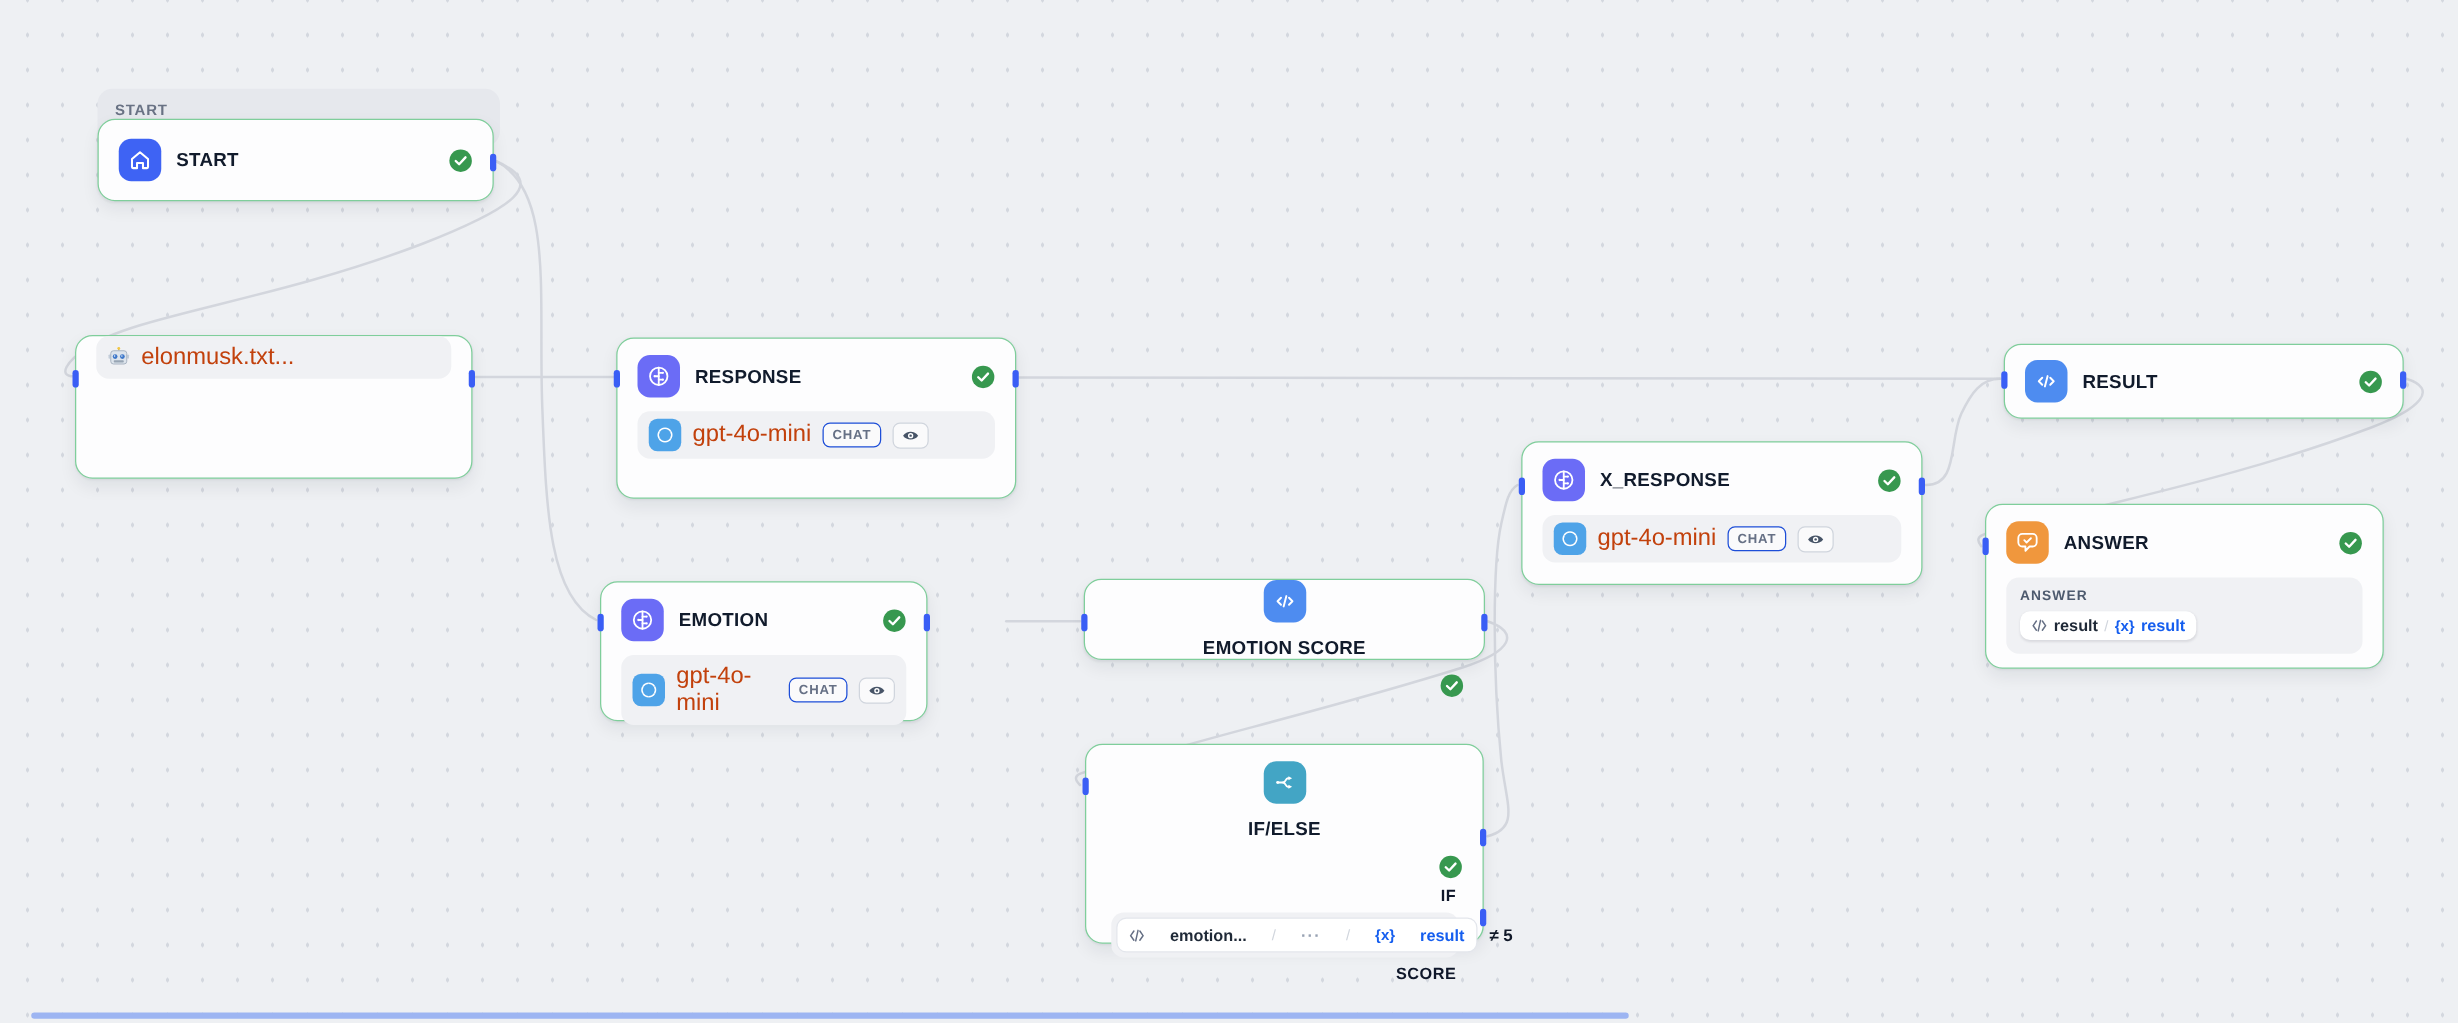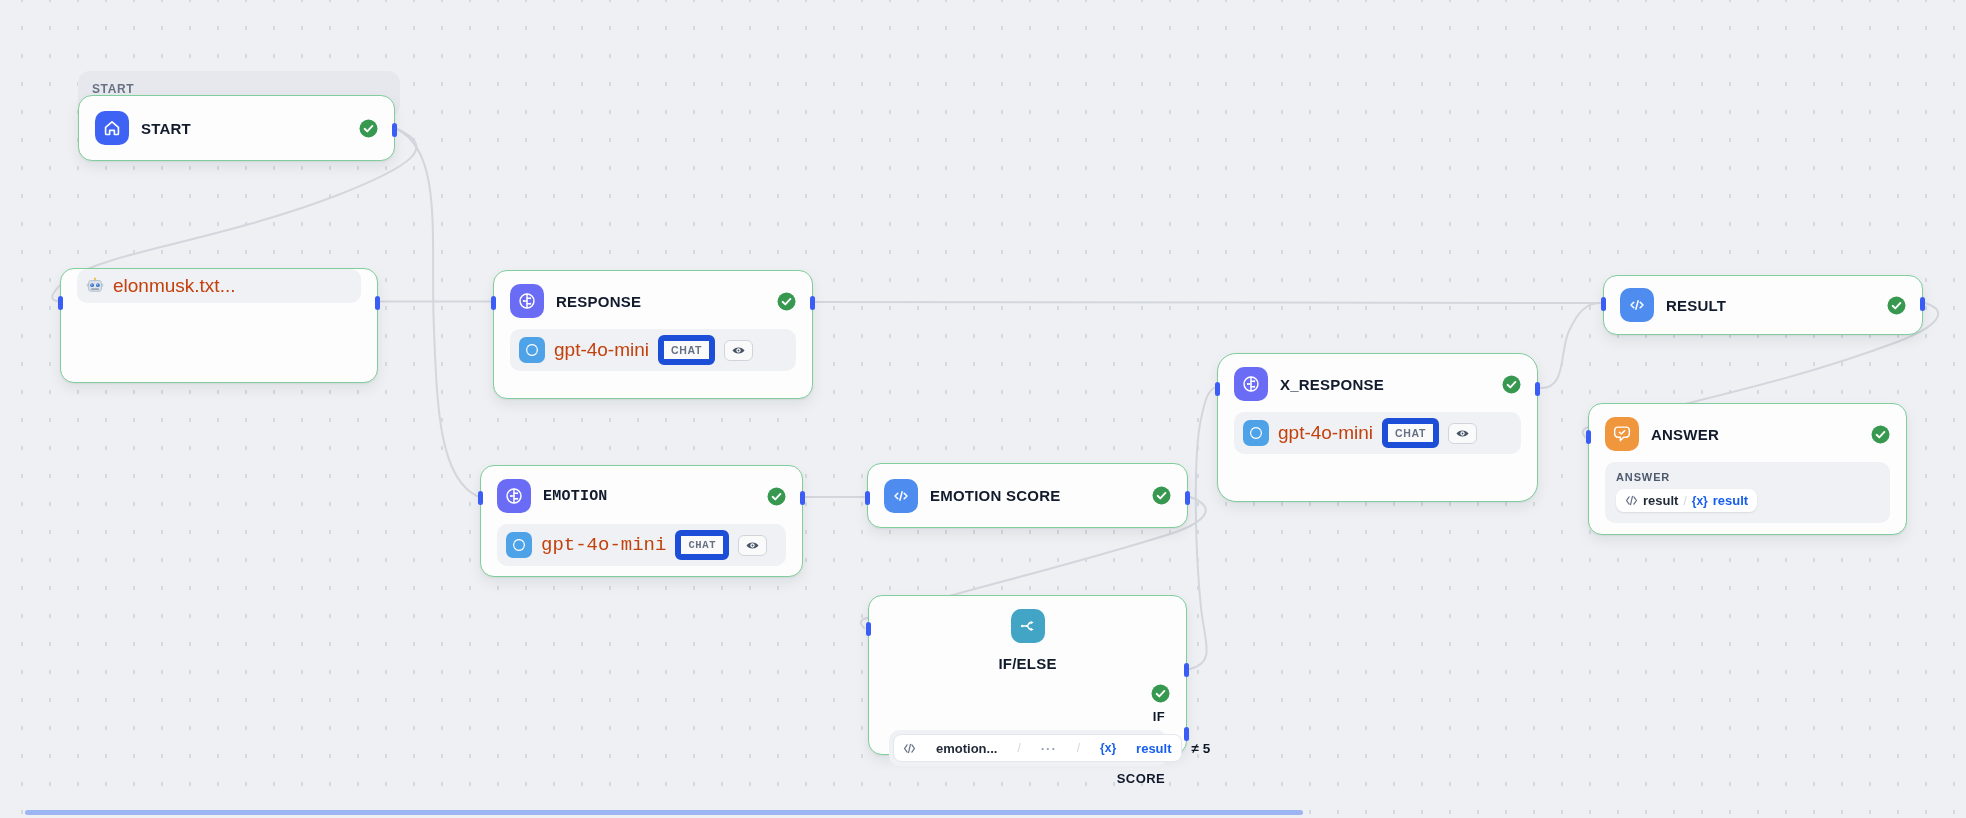--- a/index.html
+++ b/index.html
@@ -45,21 +45,21 @@
     margin:0 16px 14px 16px;background:#f0f1f4;border-radius:10px;
     display:flex;align-items:center;gap:9px;padding:6px 9px;min-height:22px;
   }
   .model-chip{
     width:26px;height:26px;border-radius:7px;background:#4ea3e8;
     display:flex;align-items:center;justify-content:center;flex:0 0 auto;
   }
   .model-name{font-size:19px;color:#c2410c;}
   .mode-badge{
     font-size:10.5px;font-weight:700;color:#667085;letter-spacing:.06em;
-    border:6px solid #1d4ed8;border-radius:6px;padding:3px 7px;background:rgba(255,255,255,.65);
+    border:1px solid #1d4ed8;border-radius:6px;padding:3px 7px;background:rgba(255,255,255,.65);
   }
   .eye-badge{
     border:1px solid #d0d5dd;border-radius:6px;background:rgba(255,255,255,.65);
     padding:3px 6px;display:flex;align-items:center;
   }
   .handle{
     position:absolute;width:5px;height:14px;border-radius:3px;background:#3a5ef5;z-index:5;
   }
   .handle.l{left:-3px;} .handle.r{right:-3px;}
   .branch-label{
@@ -198,21 +198,21 @@
             <path d="M1.5 7 C4.5 2.6 11.5 2.6 14.5 7 C11.5 11.4 4.5 11.4 1.5 7 Z" fill="#475467"></path>
             <circle cx="8" cy="7" r="2.3" fill="#fff"></circle>
             <circle cx="8" cy="7" r="1.05" fill="#475467"></circle>
           </svg>
       </span>
     </div>
     <div class="handle l" style="top:25px;"></div>
     <div class="handle r" style="top:25px;"></div>
   </div>
 
-  <div class="node" style="left:480px;top:465px;width:323px;height:112px;font-family:Liberation Mono, monospace;">
+  <div class="node" style="left:480px;top:465px;width:262px;height:112px;">
     <div class="hdr">
       <div class="icn ic-violet">
         <svg width="22" height="22" viewBox="0 0 24 24" fill="none" stroke="#fff" stroke-width="1.6" stroke-linecap="round">
           <circle cx="12" cy="12" r="7.6"></circle>
             <path d="M12 4.6 V19.4"></path>
             <path d="M12 9 H15"></path>
             <path d="M9 12 H12"></path>
             <path d="M12 15 H15"></path>
           <circle cx="15.6" cy="9" r="1" fill="#fff" stroke="none"></circle>
             <circle cx="8.4" cy="12" r="1" fill="#fff" stroke="none"></circle>
@@ -248,21 +248,21 @@
             <circle cx="8" cy="7" r="2.3" fill="#fff"></circle>
             <circle cx="8" cy="7" r="1.05" fill="#475467"></circle>
           </svg>
       </span>
     </div>
     <div class="handle l" style="top:25px;"></div>
     <div class="handle r" style="top:25px;"></div>
   </div>
 
   <div class="node" style="left:867px;top:463px;width:321px;height:65px;">
-    <div class="hdr hdr-only" style="display:flex;align-items:center;height:100%;">
+    <div class="hdr hdr-only" style="display:flex;align-items:center;height:100%;flex-direction:column;">
       <div class="icn ic-code">
         <svg width="22" height="22" viewBox="0 0 24 24" fill="none" stroke="#fff" stroke-width="1.7" stroke-linecap="round" stroke-linejoin="round">
           <path d="M8.5 9 L5.5 12 L8.5 15"></path>
             <path d="M15.5 9 L18.5 12 L15.5 15"></path>
             <path d="M13.2 7.5 L10.8 16.5"></path>
         </svg>
       </div>
       <span class="ttl">EMOTION SCORE</span>
       <span class="chk">
         <svg width="19" height="19" viewBox="0 0 19 19">
@@ -313,21 +313,21 @@
         <span class="var-name">result</span>
       </div>
       <span class="cond-op"><span>≠</span> <span>5</span></span>
     </div>
     <div class="branch-label" style="margin-top:4px;">SCORE</div>
     <div class="handle l" style="top:26px;"></div>
     <div class="handle r" style="top:67px;"></div>
     <div class="handle r" style="top:131px;"></div>
   </div>
 
-  <div class="node" style="left:1217px;top:353px;width:321px;height:149px;border-radius:19px;">
+  <div class="node" style="left:1217px;top:353px;width:321px;height:115px;">
     <div class="hdr">
       <div class="icn ic-violet">
         <svg width="22" height="22" viewBox="0 0 24 24" fill="none" stroke="#fff" stroke-width="1.6" stroke-linecap="round">
           <circle cx="12" cy="12" r="7.6"></circle>
             <path d="M12 4.6 V19.4"></path>
             <path d="M12 9 H15"></path>
             <path d="M9 12 H12"></path>
             <path d="M12 15 H15"></path>
           <circle cx="15.6" cy="9" r="1" fill="#fff" stroke="none"></circle>
             <circle cx="8.4" cy="12" r="1" fill="#fff" stroke="none"></circle>

